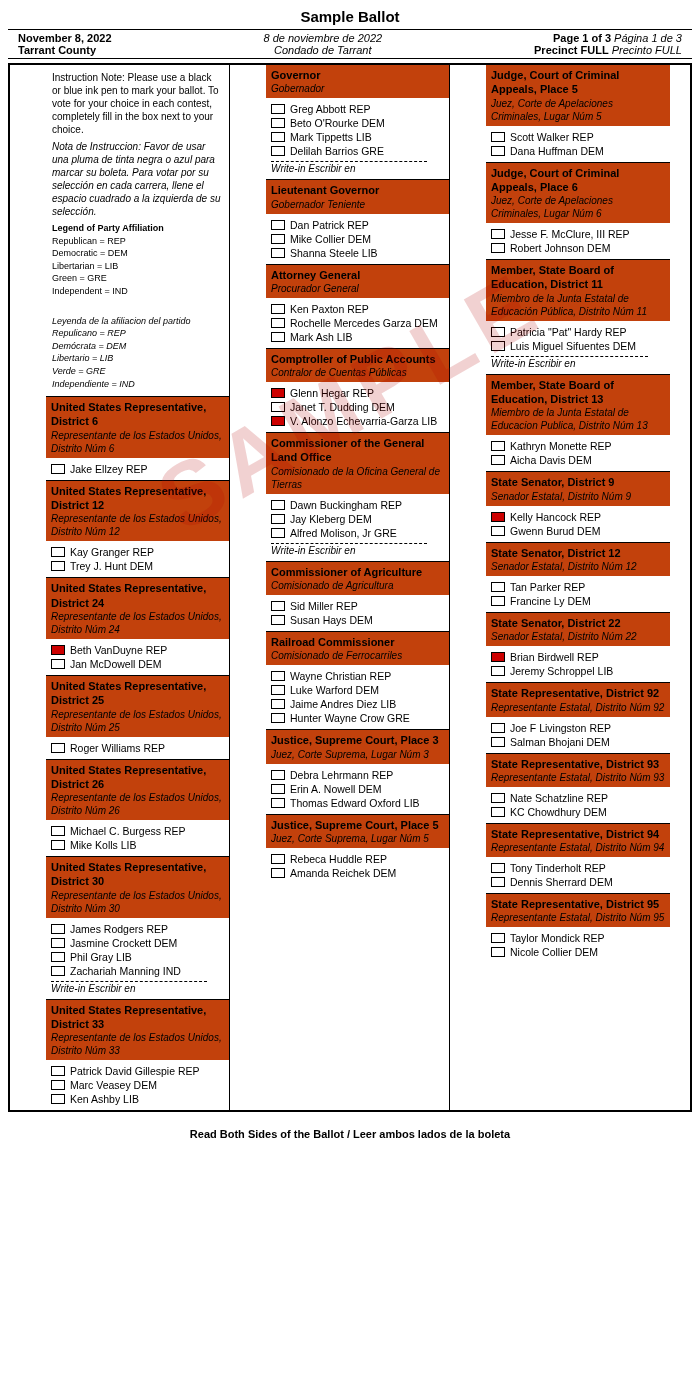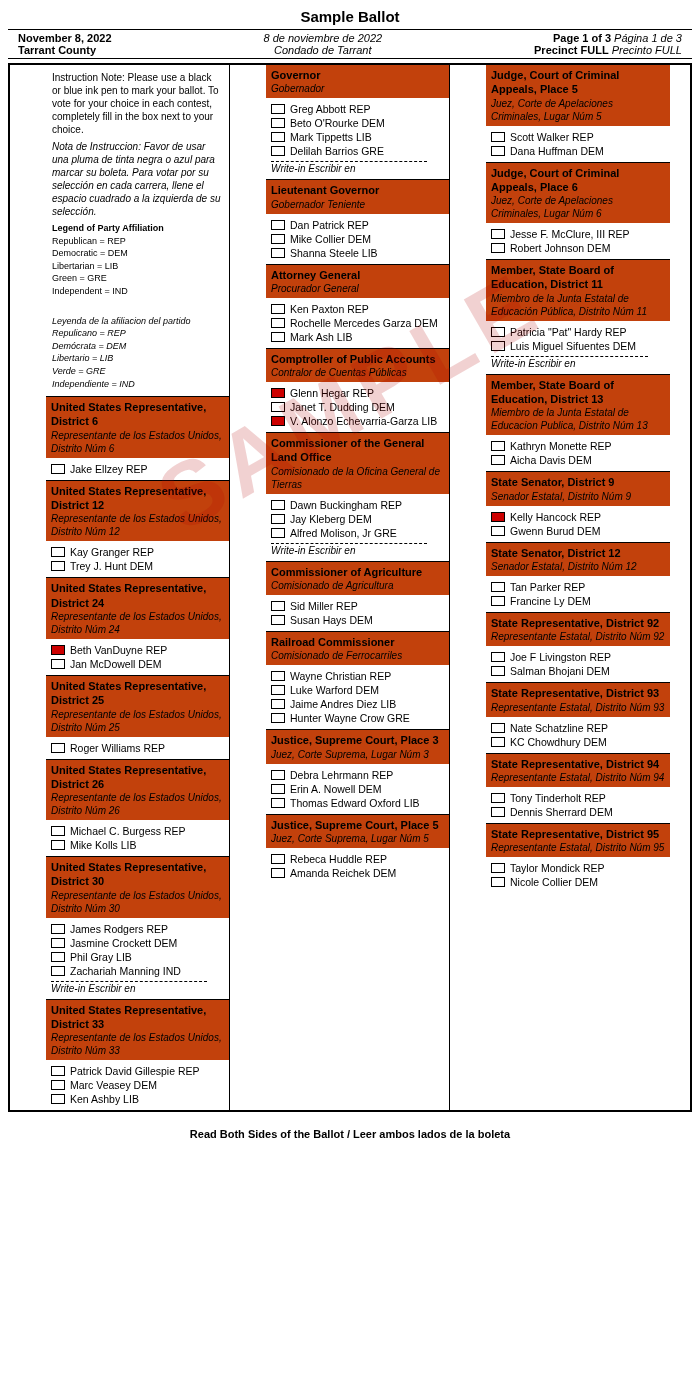--- a/index.html
+++ b/index.html
@@ -599,20 +599,36 @@
           <span class="checkbox"></span>
           <span>Tan Parker REP</span>
         </div>
         <div class="candidate-row">
           <span class="checkbox"></span>
           <span>Francine Ly DEM</span>
         </div>
       </div>
     </div>
 
+    <div class="contest">
+      <div class="contest-header">
+        State Senator, District 22
+        <div class="contest-header-sub">Senador Estatal, Distrito Núm 22</div>
+      </div>
+      <div class="candidate-list">
+        <div class="candidate-row">
+          <span class="checkbox filled"></span>
+          <span>Brian Birdwell REP</span>
+        </div>
+        <div class="candidate-row">
+          <span class="checkbox"></span>
+          <span>Jeremy Schroppel LIB</span>
+        </div>
+      </div>
+    </div>
 
     <div class="contest">
       <div class="contest-header">
         State Representative, District 92
         <div class="contest-header-sub">Representante Estatal, Distrito Núm 92</div>
       </div>
       <div class="candidate-list">
         <div class="candidate-row">
           <span class="checkbox"></span>
           <span>Joe F Livingston REP</span>

